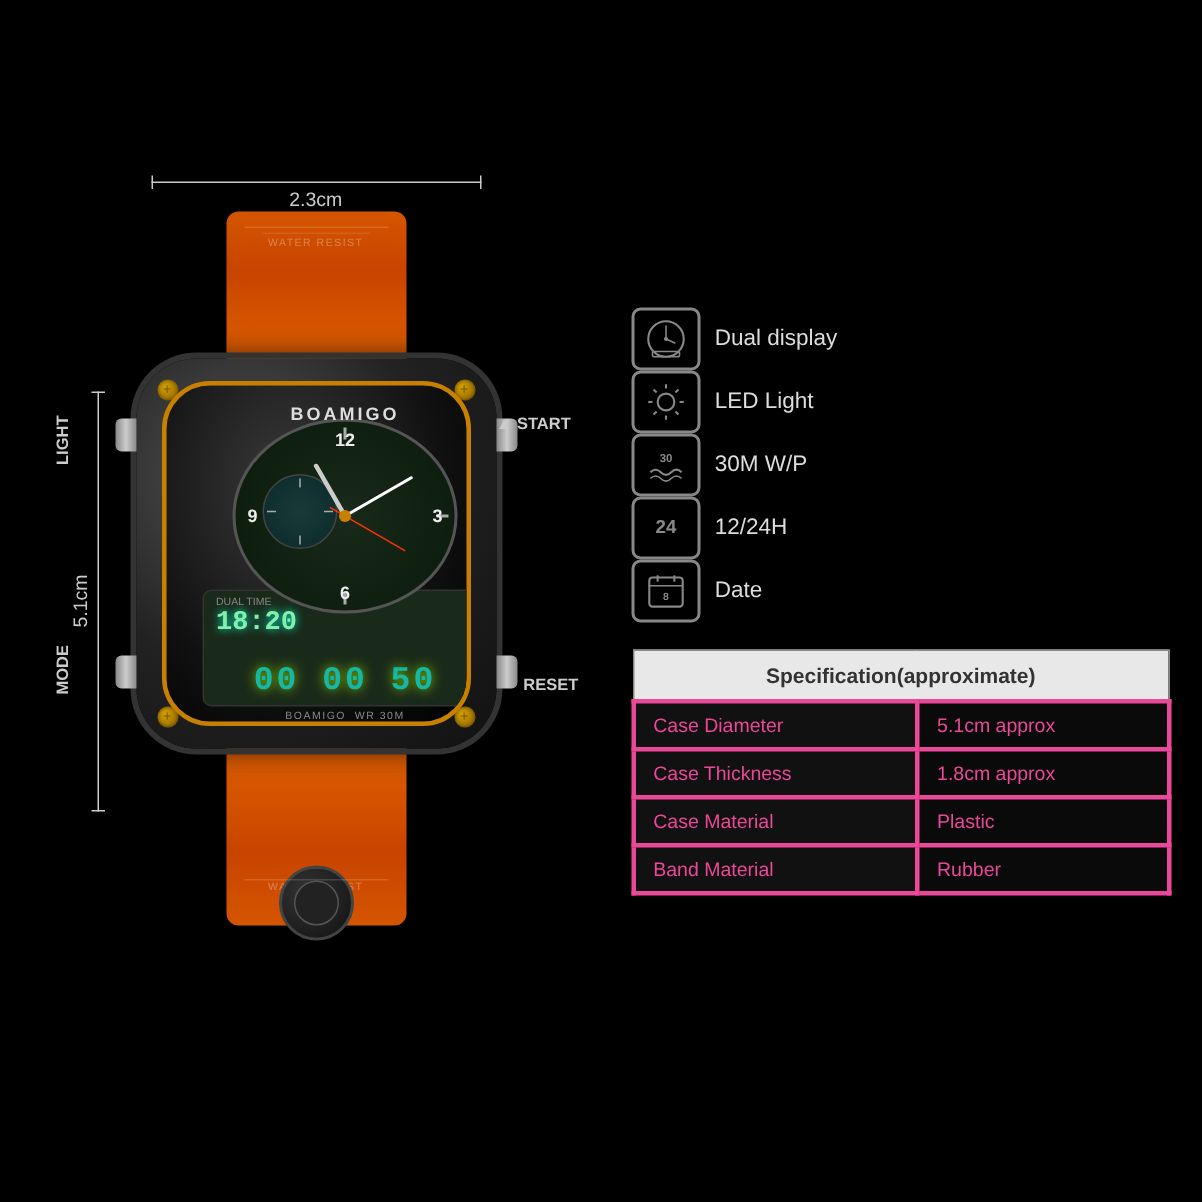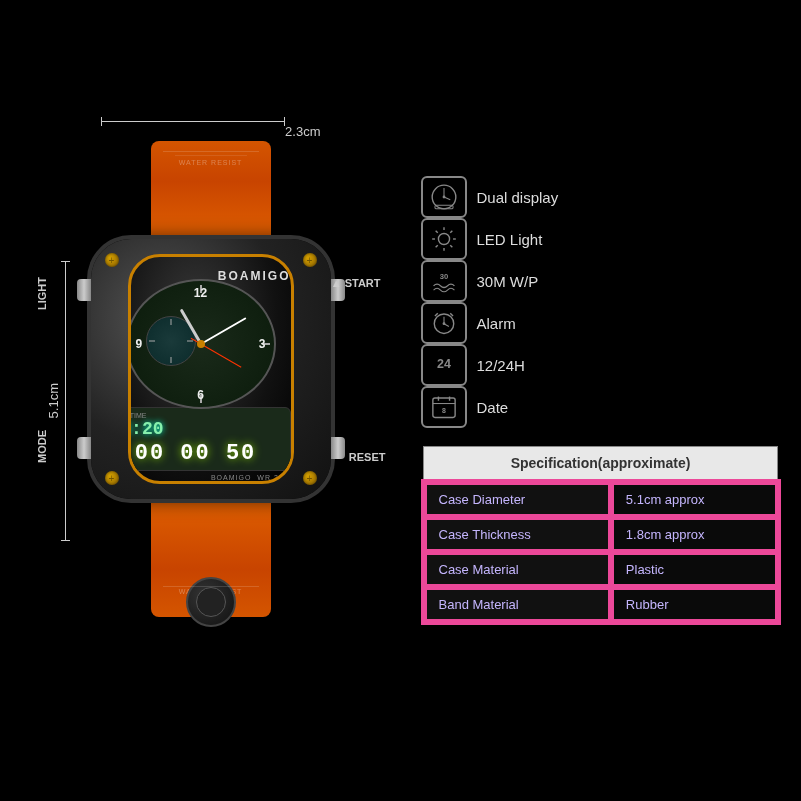--- a/index.html
+++ b/index.html
@@ -33,22 +33,22 @@
       justify-content: center;
     }
 
     
     .dim-top {
       position: absolute;
       top: 60px;
       left: 80px;
       right: 80px;
       display: flex;
-      flex-direction: row;
-      align-items: flex-start;
+      flex-direction: column;
+      align-items: center;
     }
     .dim-top-line {
       width: 100%;
       height: 1px;
       background: #ccc;
       position: relative;
     }
     .dim-top-line::before {
       content: '';
       position: absolute;
@@ -156,24 +156,24 @@
     .specs-table th {
       background: #e8e8e8;
       color: #333;
       font-size: 14px;
       font-weight: 600;
       text-align: center;
       padding: 8px 10px;
       border: 1px solid #888;
     }
     .specs-table td {
-      color: #c4b5fd;
+      color: #ec4899;
       font-size: 13px;
       padding: 7px 12px;
-      border: 6px solid #ec4899;
+      border: 3px solid #ec4899;
     }
     .specs-table td:first-child {
       background: #111;
     }
     .specs-table td:last-child {
       background: #0a0a0a;
       margin-left: 48px;
     }
 
     
@@ -316,30 +316,30 @@
       color: rgba(0,0,0,0.4);
       font-size: 10px;
     }
     .screw.tl { top: 14px; left: 14px; }
     .screw.tr { top: 14px; right: 14px; }
     .screw.bl { bottom: 14px; left: 14px; }
     .screw.br { bottom: 14px; right: 14px; }
 
     
     .watch-dial {
-      width: 166px;
+      width: 206px;
       height: 230px;
       background: radial-gradient(ellipse at 40% 30%, #3a3a3a 0%, #111 60%, #000 100%);
       border-radius: 32px;
       border: 3px solid #c88000;
       position: relative;
       overflow: hidden;
       display: flex;
       flex-direction: column;
-      align-items: flex-end;
+      align-items: center;
       justify-content: flex-start;
       padding-top: 8px;
       padding-left: 39px;
     }
 
     
     .brand-name {
       color: #ddd;
       font-size: 12px;
       font-weight: bold;
@@ -394,28 +394,28 @@
 
     .digital-top {
       color: #86efac;
       font-size: 18px;
       font-family: 'Courier New', monospace;
       font-weight: bold;
       text-align: left;
       text-shadow: 0 0 6px #00ffcc;
     }
     .digital-bottom {
-      color: #ffffff;
+      color: #14b8a6;
       font-size: 22px;
       font-family: 'Courier New', monospace;
       font-weight: bold;
       text-align: center;
       text-shadow: 0 0 8px #88cc00;
       letter-spacing: 2px;
-      margin-top: 2px;
+      margin-top: 16px;
     }
 
     .dual-time-label {
       color: #888;
       font-size: 7px;
       text-align: left;
     }
 
     
     .sub-brand {
@@ -616,33 +616,20 @@
         <div class="feature-icon">
           <svg class="icon-svg" viewBox="0 0 46 46" fill="none" xmlns="http://www.w3.org/2000/svg">
             <text x="23" y="20" text-anchor="middle" fill="#888" font-size="11" font-weight="bold">30</text>
             <path d="M8 30 Q13 25 18 30 Q23 35 28 30 Q33 25 38 30" stroke="#888" stroke-width="2" fill="none"></path>
             <path d="M8 36 Q13 31 18 36 Q23 41 28 36 Q33 31 38 36" stroke="#888" stroke-width="1.5" fill="none"></path>
           </svg>
         </div>
         <span class="feature-label">30M W/P</span>
       </div>
 
-      <div class="feature-item">
-        <div class="feature-icon">
-          <svg class="icon-svg" viewBox="0 0 46 46" fill="none" xmlns="http://www.w3.org/2000/svg">
-            <circle cx="23" cy="24" r="14" stroke="#888" stroke-width="2"></circle>
-            <circle cx="23" cy="24" r="2" fill="#888"></circle>
-            <line x1="23" y1="24" x2="23" y2="14" stroke="#888" stroke-width="1.5"></line>
-            <line x1="23" y1="24" x2="30" y2="28" stroke="#888" stroke-width="1.5"></line>
-            <line x1="10" y1="13" x2="14" y2="9" stroke="#888" stroke-width="2"></line>
-            <line x1="36" y1="13" x2="32" y2="9" stroke="#888" stroke-width="2"></line>
-          </svg>
-        </div>
-        <span class="feature-label">Alarm</span>
-      </div>
 
       <div class="feature-item">
         <div class="feature-icon">
           <svg class="icon-svg" viewBox="0 0 46 46" fill="none" xmlns="http://www.w3.org/2000/svg">
             <text x="23" y="28" text-anchor="middle" fill="#888" font-size="18" font-weight="bold">24</text>
           </svg>
         </div>
         <span class="feature-label">12/24H</span>
       </div>
 

